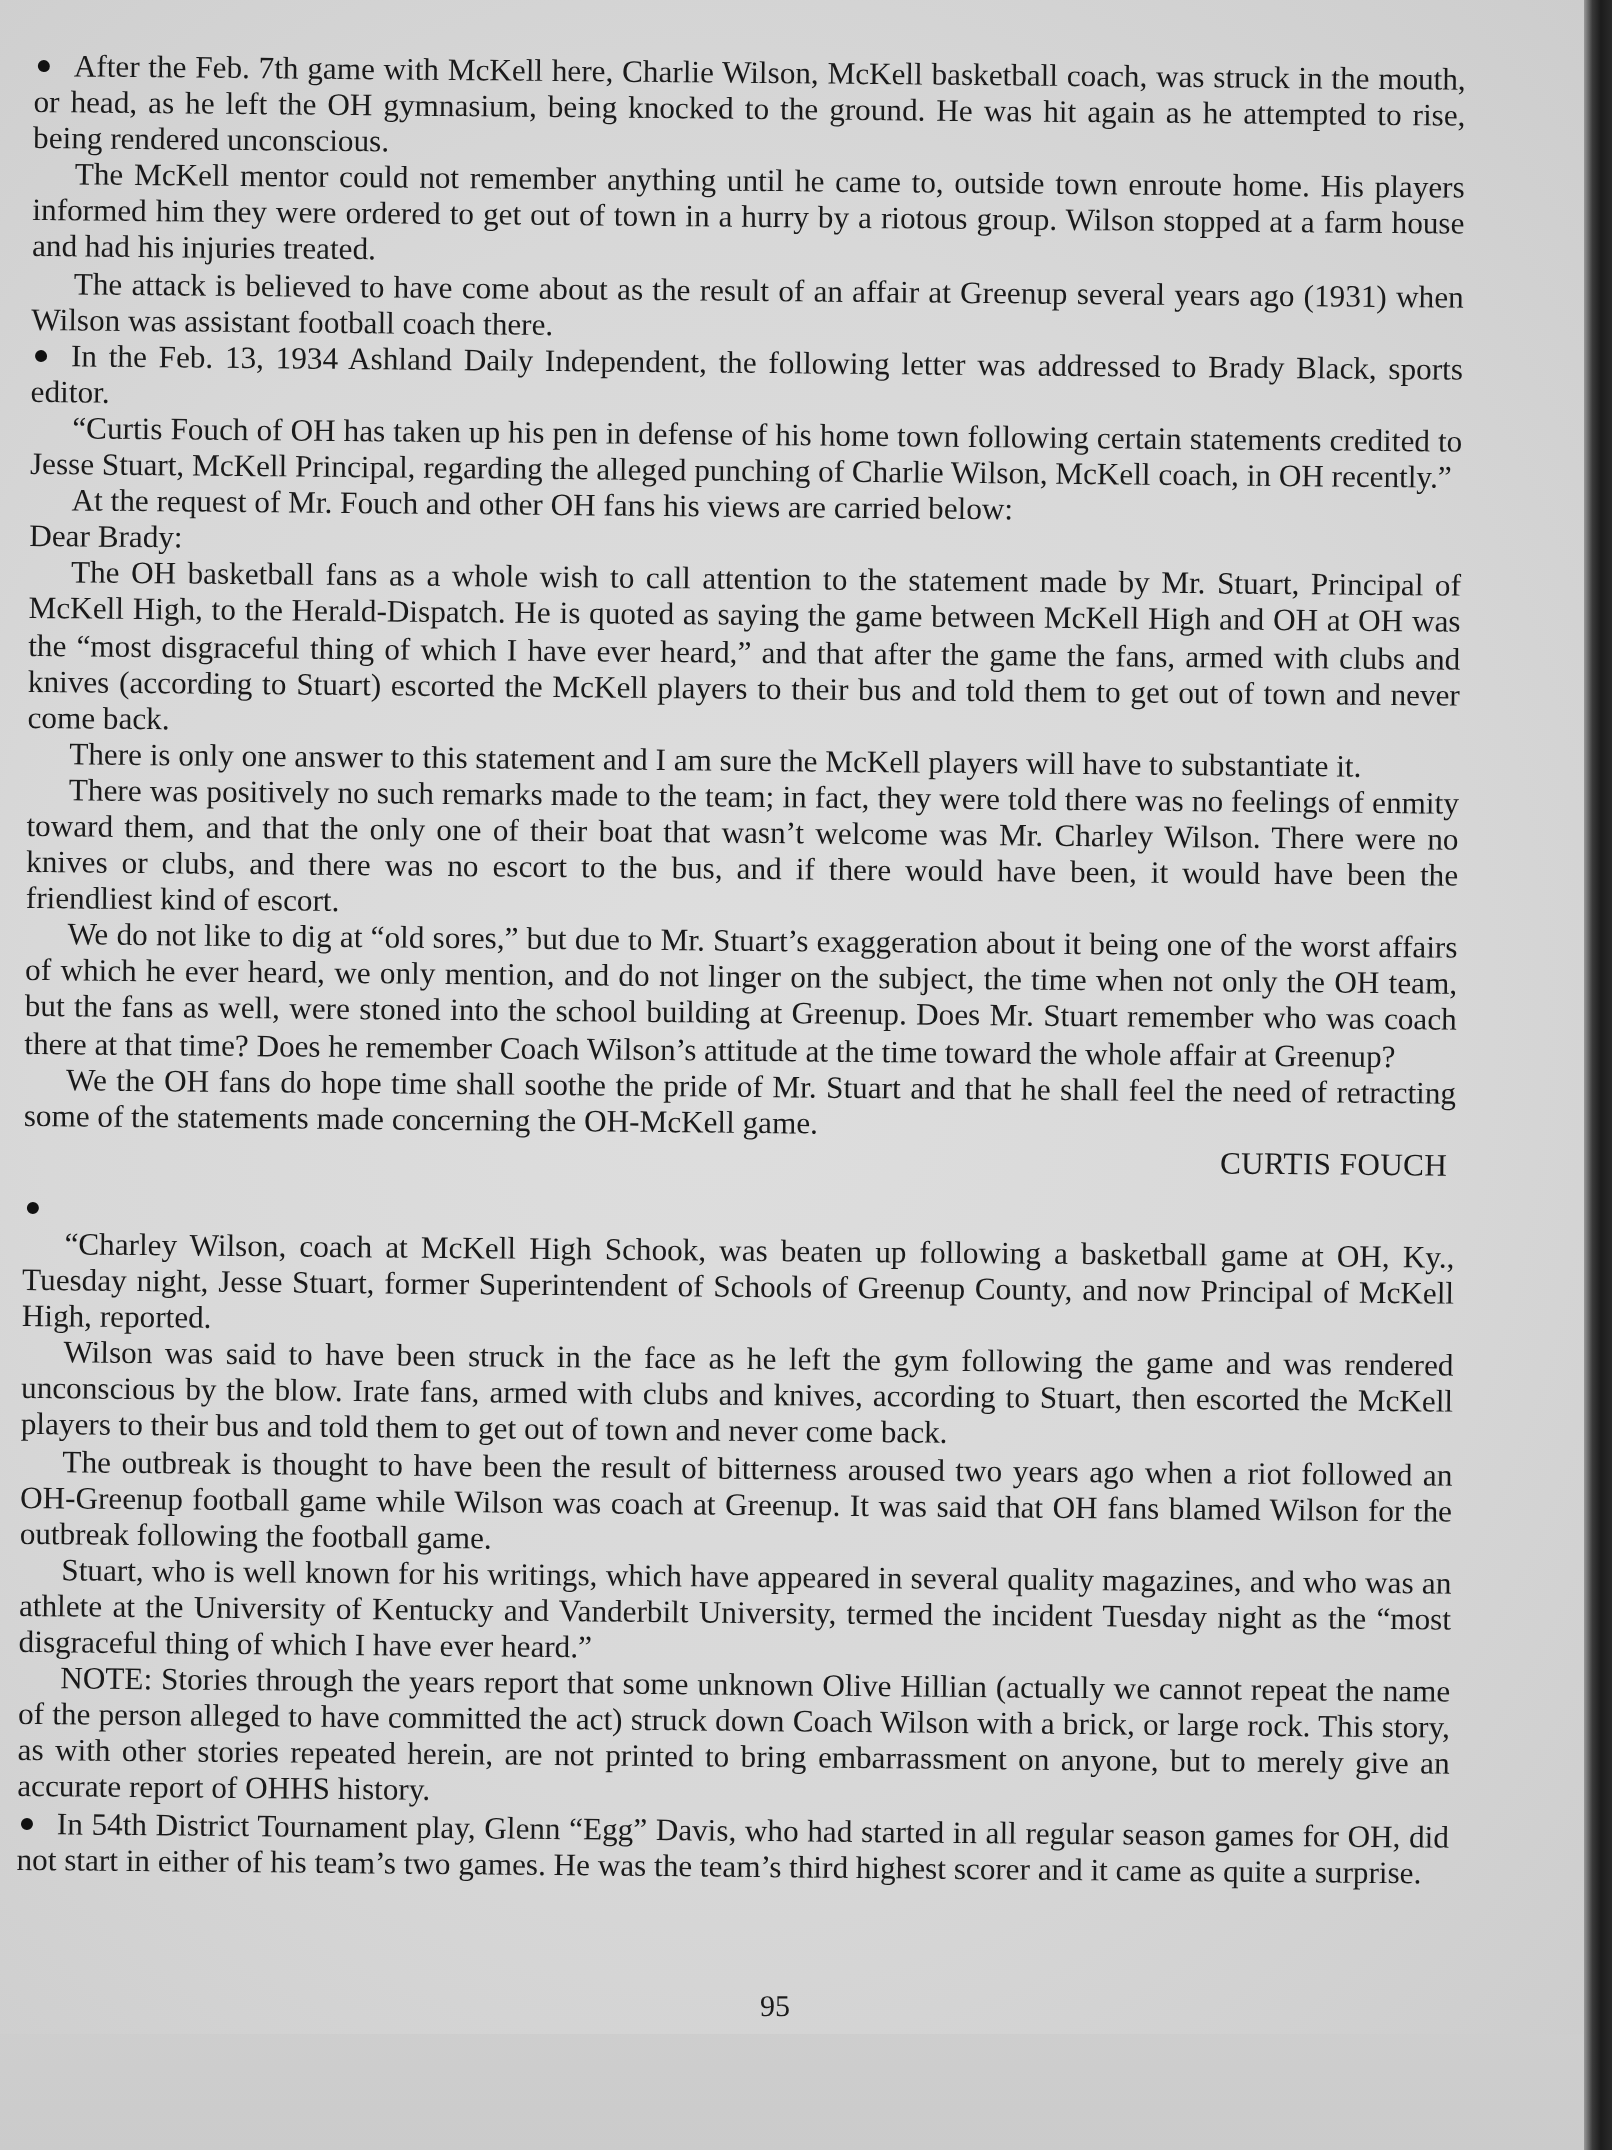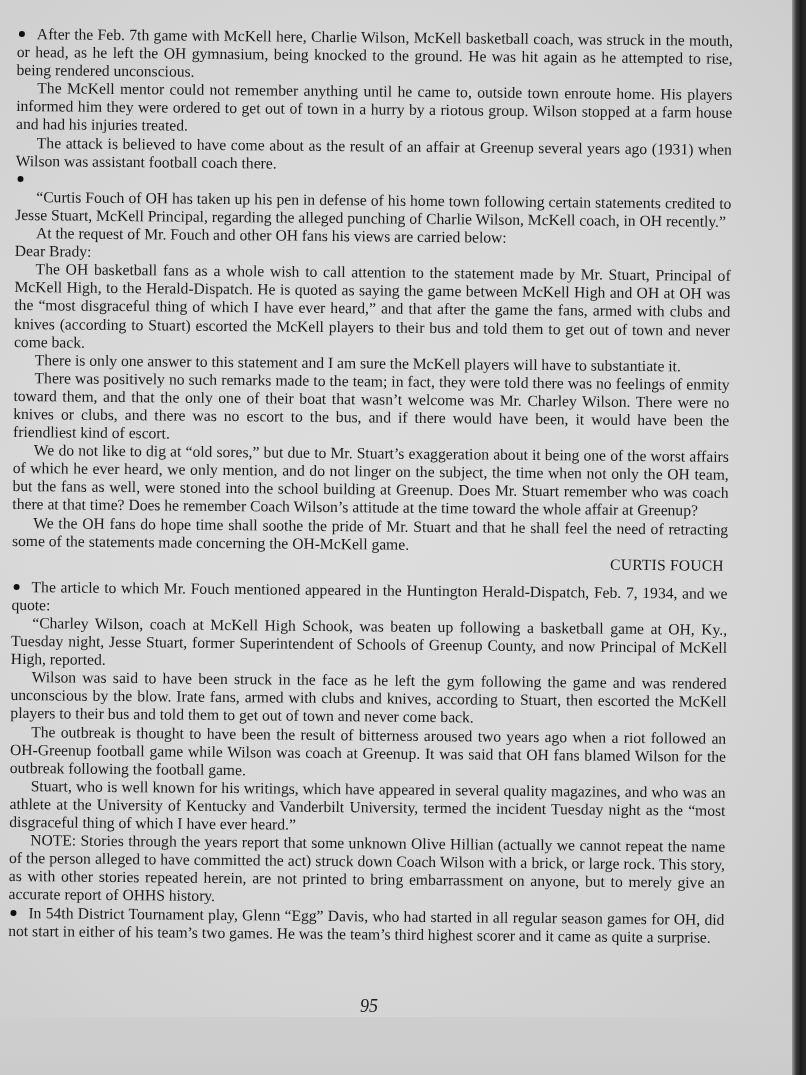--- a/index.html
+++ b/index.html
@@ -25,45 +25,45 @@
     .p { margin: 0; text-indent: 21px; }
     .p.flush { text-indent: 0; }
     .p.bullet { text-indent: 0; }
     .bullet-dot {
       display: inline-block; width: 6px; height: 6px; border-radius: 50%;
       background: #111; margin: 0 12px 2px 2px; vertical-align: middle;
     }
     .signature { margin: 0; text-align: right; padding-right: 4px; letter-spacing: 0.2px; }
     .gap { height: 10px; }
     .page-number {
-      position: absolute; left: 360px; top: 996px;
+      position: absolute; left: 380px; top: 996px;
       font-family: "Liberation Serif", "DejaVu Serif", serif;
-      font-style: italic; font-size: 18px; color: #1a1a1a;
+      font-size: 15px; color: #1a1a1a;
     }
   </style>
 </head>
 <body>
 
 <div class="page">
   <div class="text">
     <p class="p bullet"><span class="bullet-dot"></span><span>After the Feb. 7th game with McKell here, Charlie Wilson, McKell basketball coach, was struck in the mouth, or head, as he left the OH gymnasium, being knocked to the ground.  He was hit again as he attempted to rise, being rendered unconscious.</span></p>
     <p class="p">The McKell mentor could not remember anything until he came to, outside town enroute home.  His players informed him they were ordered to get out of town in a hurry by a riotous group.  Wilson stopped at a farm house and had his injuries treated.</p>
     <p class="p">The attack is believed to have come about as the result of an affair at Greenup several years ago (1931) when Wilson was assistant football coach there.</p>
-    <p class="p bullet"><span class="bullet-dot"></span></p>
+    <p class="p bullet"><span class="bullet-dot"></span><span>In the Feb. 13, 1934 Ashland Daily Independent, the following letter was addressed to Brady Black, sports editor.</span></p>
     <p class="p">“Curtis Fouch of OH has taken up his pen in defense of his home town following certain statements credited to Jesse Stuart, McKell Principal, regarding the alleged punching of Charlie Wilson, McKell coach, in OH recently.”</p>
     <p class="p">At the request of Mr. Fouch and other OH fans his views are carried below:</p>
     <p class="p flush">Dear Brady:</p>
     <p class="p">The OH basketball fans as a whole wish to call attention to the statement made by Mr. Stuart, Principal of McKell High, to the Herald-Dispatch.  He is quoted as saying the game between McKell High and OH at OH was the “most disgraceful thing of which I have ever heard,” and that after the game the fans, armed with clubs and knives (according to Stuart) escorted the McKell players to their bus and told them to get out of town and never come back.</p>
     <p class="p">There is only one answer to this statement and I am sure the McKell players will have to substantiate it.</p>
     <p class="p">There was positively no such remarks made to the team; in fact, they were told there was no feelings of enmity toward them, and that the only one of their boat that wasn’t welcome was Mr. Charley Wilson.  There were no knives or clubs, and there was no escort to the bus, and if there would have been, it would have been the friendliest kind of escort.</p>
     <p class="p">We do not like to dig at “old sores,” but due to Mr. Stuart’s exaggeration about it being one of the worst affairs of which he ever heard, we only mention, and do not linger on the subject, the time when not only the OH team, but the fans as well, were stoned into the school building at Greenup.  Does Mr. Stuart remember who was coach there at that time?  Does he remember Coach Wilson’s attitude at the time toward the whole affair at Greenup?</p>
     <p class="p">We the OH fans do hope time shall soothe the pride of Mr. Stuart and that he shall feel the need of retracting some of the statements made concerning the OH-McKell game.</p>
     <p class="signature">CURTIS FOUCH</p>
     <div class="gap"></div>
-    <p class="p bullet"><span class="bullet-dot"></span><span>The article to which Mr. Fouch mentioned appeared in the Huntington Herald-Dispatch, Feb. 7, 1934, and we quote:</span></p>
+    <p class="p bullet"><span class="bullet-dot"></span></p>
     <p class="p">“Charley Wilson, coach at McKell High Schook, was beaten up following a basketball game at OH, Ky., Tuesday night, Jesse Stuart, former Superintendent of Schools of Greenup County, and now Principal of McKell High, reported.</p>
     <p class="p">Wilson was said to have been struck in the face as he left the gym following the game and was rendered unconscious by the blow.  Irate fans, armed with clubs and knives, according to Stuart, then escorted the McKell players to their bus and told them to get out of town and never come back.</p>
     <p class="p">The outbreak is thought to have been the result of bitterness aroused two years ago when a riot followed an OH-Greenup football game while Wilson was coach at Greenup.  It was said that OH fans blamed Wilson for the outbreak following the football game.</p>
     <p class="p">Stuart, who is well known for his writings, which have appeared in several quality magazines, and who was an athlete at the University of Kentucky and Vanderbilt University, termed the incident Tuesday night as the “most disgraceful thing of which I have ever heard.”</p>
     <p class="p">NOTE: Stories through the years report that some unknown Olive Hillian (actually we cannot repeat the name of the person alleged to have committed the act) struck down Coach Wilson with a brick, or large rock.  This story, as with other stories repeated herein, are not printed to bring embarrassment on anyone, but to merely give an accurate report of OHHS history.</p>
     <p class="p bullet"><span class="bullet-dot"></span><span>In 54th District Tournament play, Glenn “Egg” Davis, who had started in all regular season games for OH, did not start in either of his team’s two games.  He was the team’s third highest scorer and it came as quite a surprise.</span></p>
   </div>
   <div class="page-number">95</div>
 </div>
 <div class="edge"></div>

